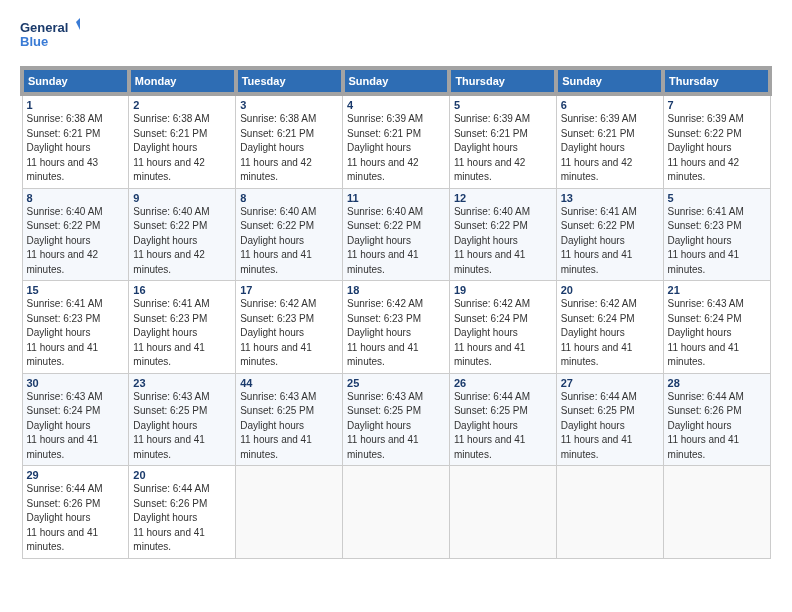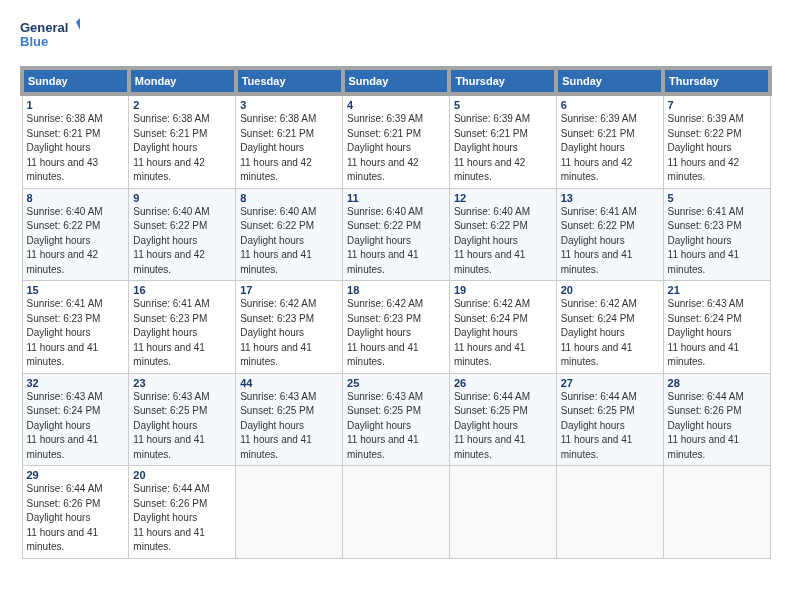--- a/index.html
+++ b/index.html
@@ -199,21 +199,21 @@
             <span class="day-num">20</span>
             <div class="day-info">Sunrise: 6:42 AM<br>Sunset: 6:24 PM<br>Daylight hours<br>11 hours and 41 minutes.</div>
           </td>
           <td>
             <span class="day-num">21</span>
             <div class="day-info">Sunrise: 6:43 AM<br>Sunset: 6:24 PM<br>Daylight hours<br>11 hours and 41 minutes.</div>
           </td>
         </tr>
         <tr>
           <td>
-            <span class="day-num">32</span>
+            <span class="day-num">30</span>
             <div class="day-info">Sunrise: 6:43 AM<br>Sunset: 6:24 PM<br>Daylight hours<br>11 hours and 41 minutes.</div>
           </td>
           <td>
             <span class="day-num">23</span>
             <div class="day-info">Sunrise: 6:43 AM<br>Sunset: 6:25 PM<br>Daylight hours<br>11 hours and 41 minutes.</div>
           </td>
           <td>
             <span class="day-num">44</span>
             <div class="day-info">Sunrise: 6:43 AM<br>Sunset: 6:25 PM<br>Daylight hours<br>11 hours and 41 minutes.</div>
           </td>

